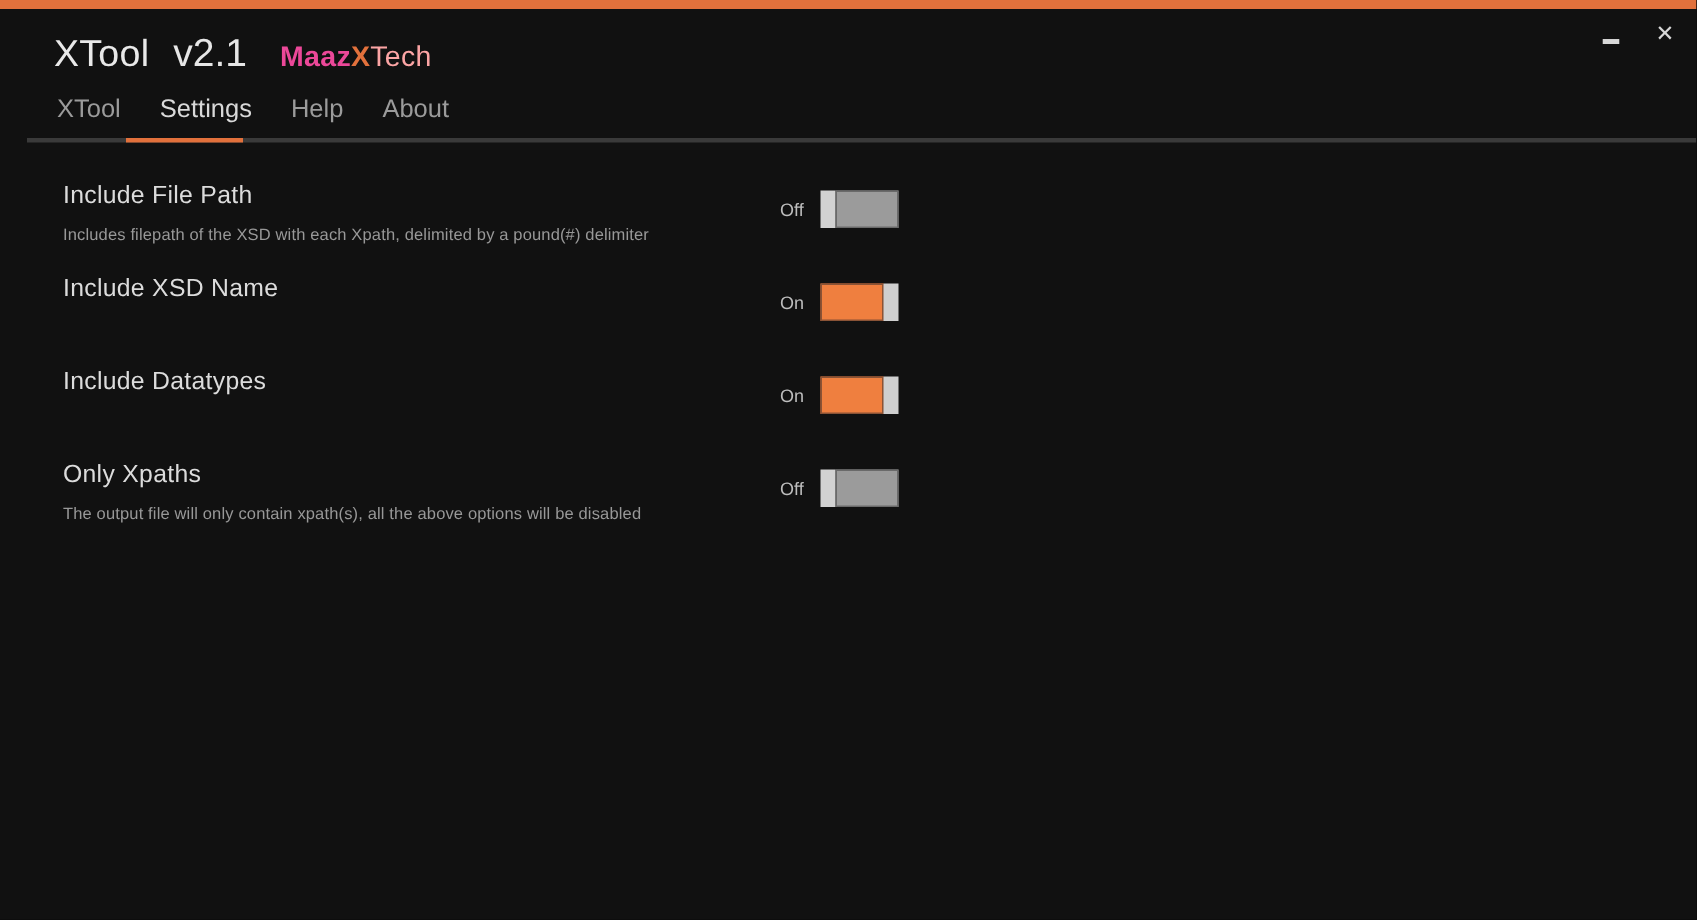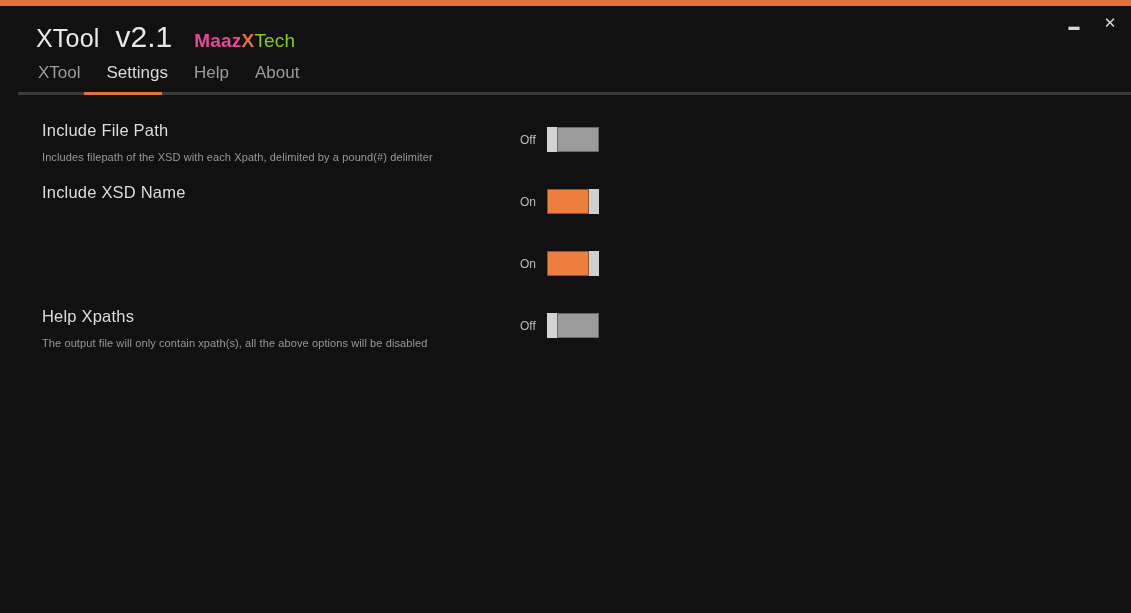--- a/index.html
+++ b/index.html
@@ -58,32 +58,32 @@
     gap: 16px;
     height: 30px;
   }
   .app-title {
     font-size: 25px;
     color: #e9e9e9;
     font-weight: 400;
     letter-spacing: 0.2px;
   }
   .app-version {
-    font-size: 30px;
+    font-size: 26px;
     color: #e6e6e6;
     font-weight: 400;
   }
   .brand {
     font-size: 19px;
     letter-spacing: 0.2px;
     margin-left: 6px;
   }
   .brand .b1 { color: #ec4899; font-weight: bold; }
   .brand .b2 { color: #e2713c; font-weight: bold; }
-  .brand .b3 { color: #84cc16; font-weight: 400; margin-top: 32px; }
+  .brand .b3 { color: #fca5a5; font-weight: 400; margin-top: 32px; }
 
   
   .tabs {
     display: flex;
     align-items: flex-end;
     gap: 22px;
     margin-top: 10px;
     height: 26px;
   }
   .tab {
@@ -232,31 +232,32 @@
       <div class="toggle-wrap">
         <span class="toggle-state">On</span>
         <div class="toggle on">
           <span class="track"></span>
           <span class="thumb"></span>
         </div>
       </div>
     </div>
 
     <div class="setting-row">
+      <div class="setting-label">Include Datatypes</div>
       <div class="toggle-wrap">
         <span class="toggle-state">On</span>
         <div class="toggle on">
           <span class="track"></span>
           <span class="thumb"></span>
         </div>
       </div>
     </div>
 
     <div class="setting-row">
-      <div class="setting-label">Help Xpaths</div>
+      <div class="setting-label">Only Xpaths</div>
       <div class="setting-desc">The output file will only contain xpath(s), all the above options will be disabled</div>
       <div class="toggle-wrap">
         <span class="toggle-state">Off</span>
         <div class="toggle off">
           <span class="thumb"></span>
           <span class="track"></span>
         </div>
       </div>
     </div>
 

